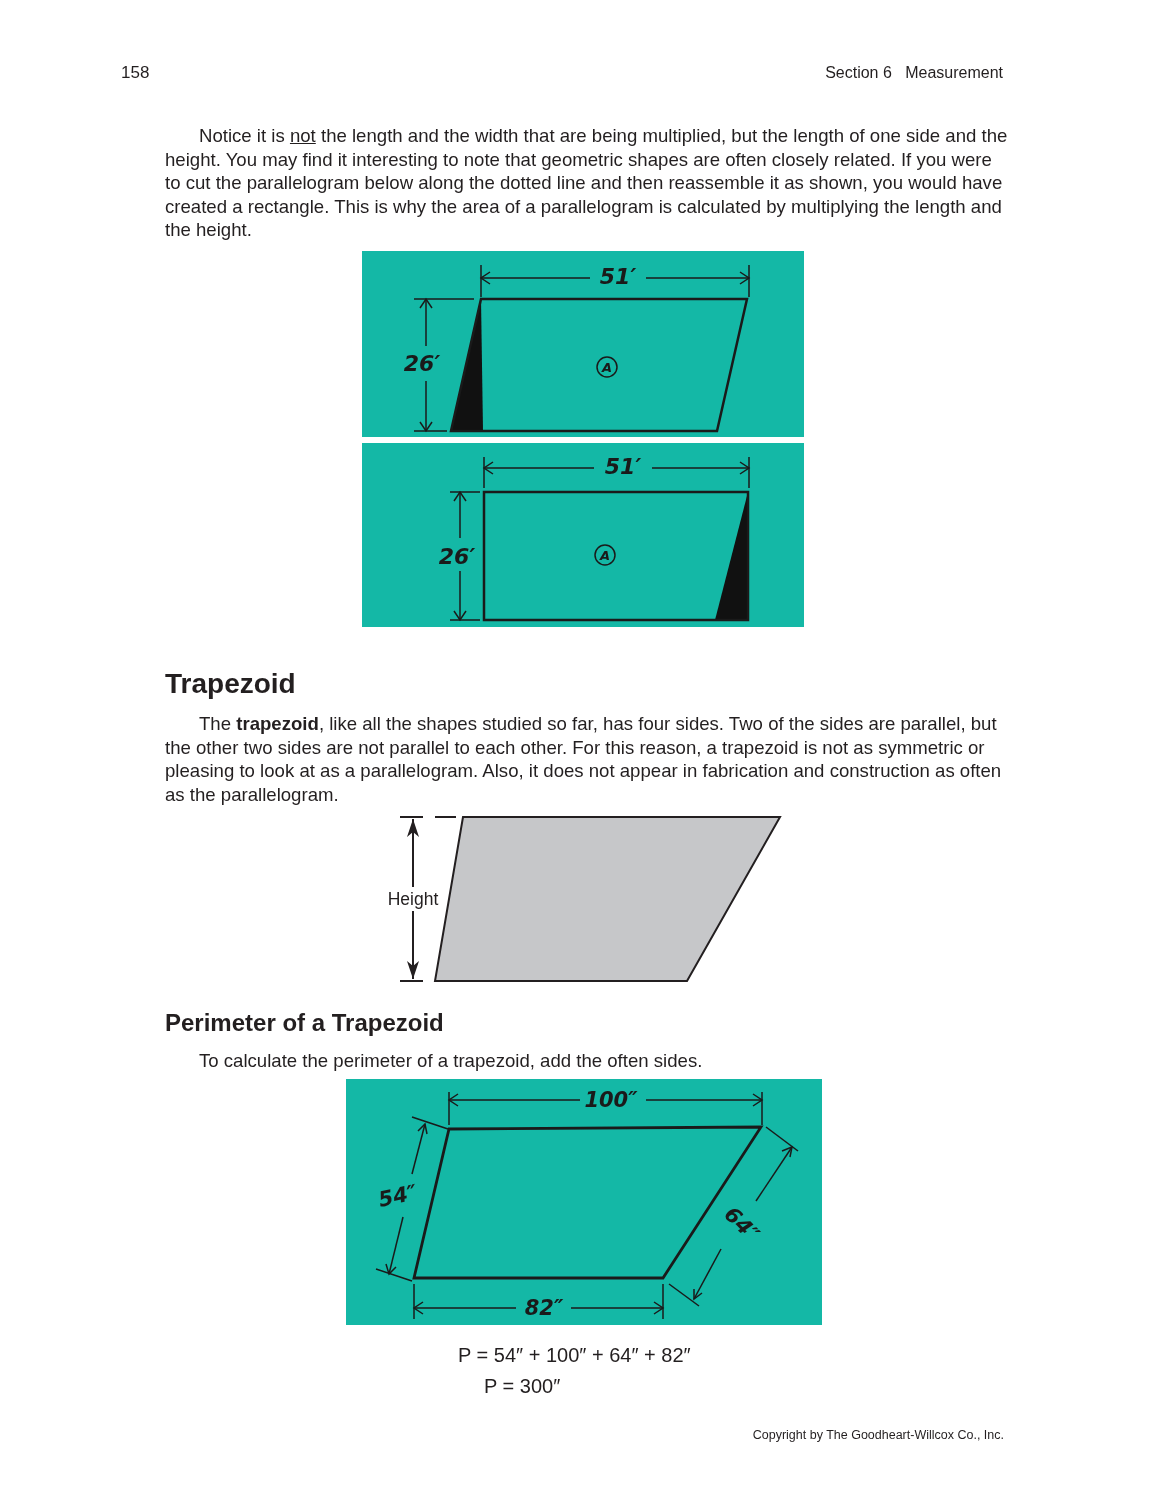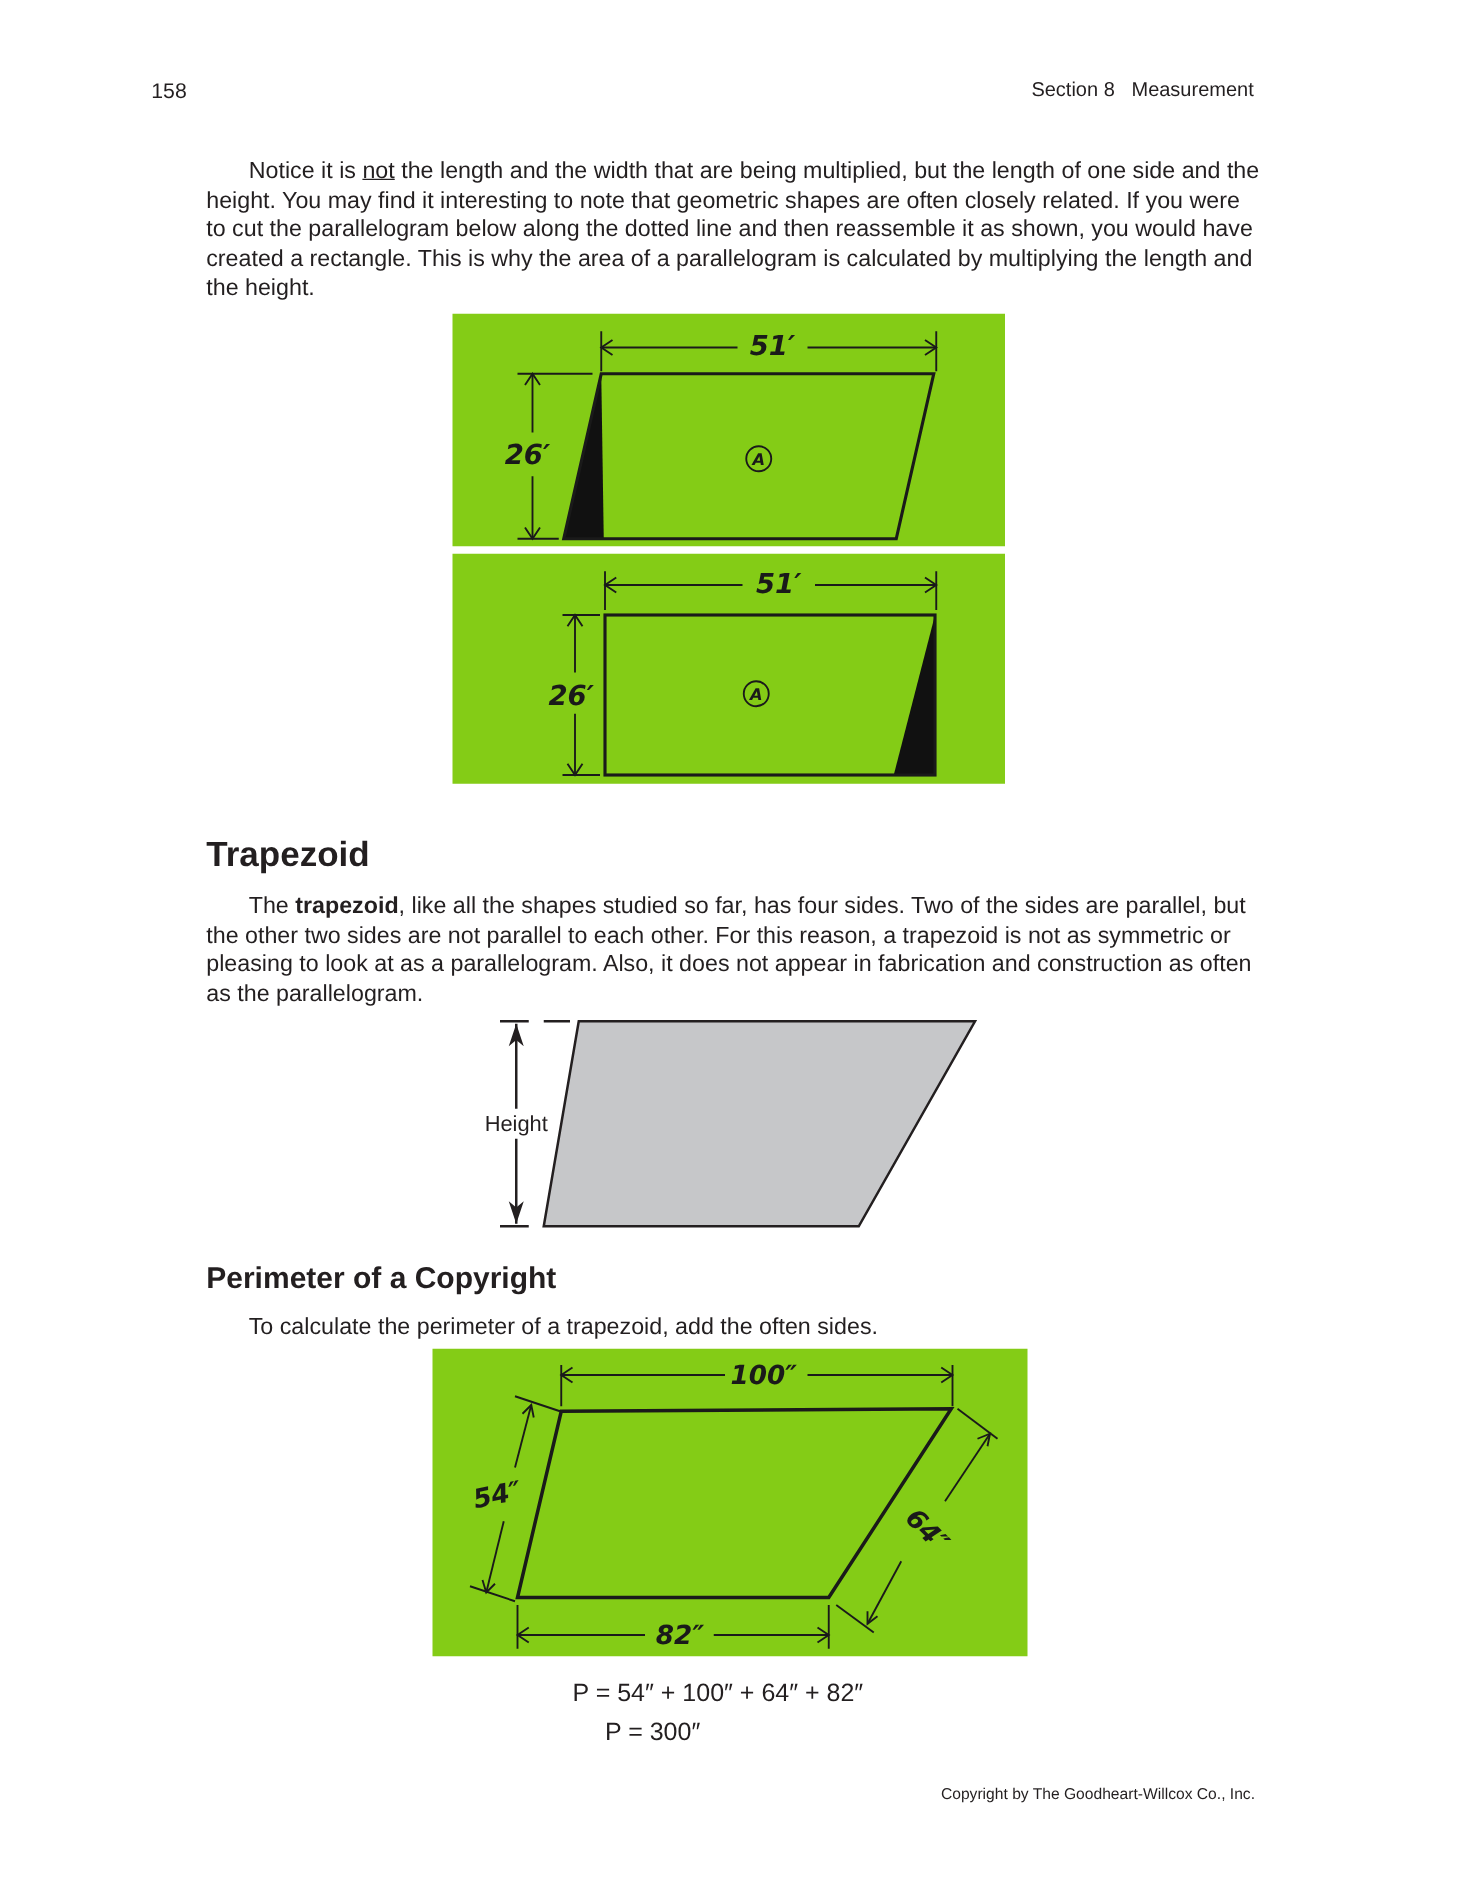--- a/index.html
+++ b/index.html
@@ -7,31 +7,31 @@
     .abs { position: absolute; }
     .sans { font-family: "Liberation Sans", sans-serif; }
     .serif { font-family: Liberation Sans, sans-serif; }
     .page-num { left: 97px; top: 63px; font-size: 17px; margin-left: 24px; }
     .running-head { right: 165px; top: 64px; font-size: 16px; }
     .para { left: 165px; width: 845px; font-size: 18.6px; line-height: 23.6px; }
     .para .indent { display: inline-block; width: 34px; }
     .para u { text-decoration: underline; }
     .heading { left: 165px; font-size: 28px; font-weight: bold; }
     .subheading { left: 165px; font-size: 24px; font-weight: bold; }
-    .fig { position: absolute; background: #84cc16; }
+    .fig { position: absolute; background: #14b8a6; }
     .fig svg { display: block; }
     .hand { font-family: "DejaVu Sans", sans-serif; font-style: italic; font-weight: bold; fill: #1a1a1a; }
     .equation { font-size: 20px; }
     .copyright { right: 164px; top: 1428px; font-size: 12.5px; text-align: center; }
   </style>
 </head>
 <body>
 
 <div class="abs sans page-num">158</div>
-<div class="abs sans running-head" style="white-space:pre;">Section 8   Measurement</div>
+<div class="abs sans running-head" style="white-space:pre;">Section 6   Measurement</div>
 
 <div class="abs serif para" style="top:124px;">
   <span class="indent"></span><span style="white-space:pre;">Notice it is </span><u>not</u><span> the length and the width that are being multiplied, but the length of one side and the height. You may find it interesting to note that geometric shapes are often closely related. If you were to cut the parallelogram below along the dotted line and then reassemble it as shown, you would have created a rectangle. This is why the area of a parallelogram is calculated by multiplying the length and the height.</span>
 </div>
 
 <div class="fig" style="left:362px; top:251px; width:442px; height:186px;">
   <svg width="442" height="186" viewBox="0 0 442 186">
 
     <line x1="119" y1="14" x2="119" y2="46" stroke="#1a1a1a" stroke-width="1.5"></line>
     <line x1="387" y1="14" x2="387" y2="46" stroke="#1a1a1a" stroke-width="1.5"></line>
@@ -93,21 +93,21 @@
     <line x1="65" y1="12" x2="86" y2="12" stroke="#231f20" stroke-width="2"></line>
     <line x1="30" y1="176" x2="53" y2="176" stroke="#231f20" stroke-width="2"></line>
     <line x1="43" y1="14" x2="43" y2="82" stroke="#231f20" stroke-width="2"></line>
     <line x1="43" y1="106" x2="43" y2="174" stroke="#231f20" stroke-width="2"></line>
     <polygon points="43,14 37,32 43,27 49,32" fill="#231f20"></polygon>
     <polygon points="43,174 37,156 43,161 49,156" fill="#231f20"></polygon>
     <text x="43" y="100" text-anchor="middle" font-size="17.5" font-family="Liberation Sans, sans-serif" fill="#231f20">Height</text>
   </svg>
 </div>
 
-<div class="abs serif subheading" style="top:1009px;">Perimeter of a Copyright</div>
+<div class="abs serif subheading" style="top:1009px;">Perimeter of a Trapezoid</div>
 <div class="abs serif para" style="top:1049px;">
   <span class="indent"></span><span>To calculate the perimeter of a trapezoid, add the often sides.</span>
 </div>
 
 <div class="fig" style="left:346px; top:1079px; width:476px; height:246px;text-align:center;">
   <svg width="476" height="246" viewBox="0 0 476 246">
 
     <line x1="103" y1="13" x2="103" y2="46" stroke="#1a1a1a" stroke-width="1.5"></line>
     <line x1="416" y1="13" x2="416" y2="46" stroke="#1a1a1a" stroke-width="1.5"></line>
     <line x1="103" y1="21" x2="234" y2="21" stroke="#1a1a1a" stroke-width="1.5"></line>

